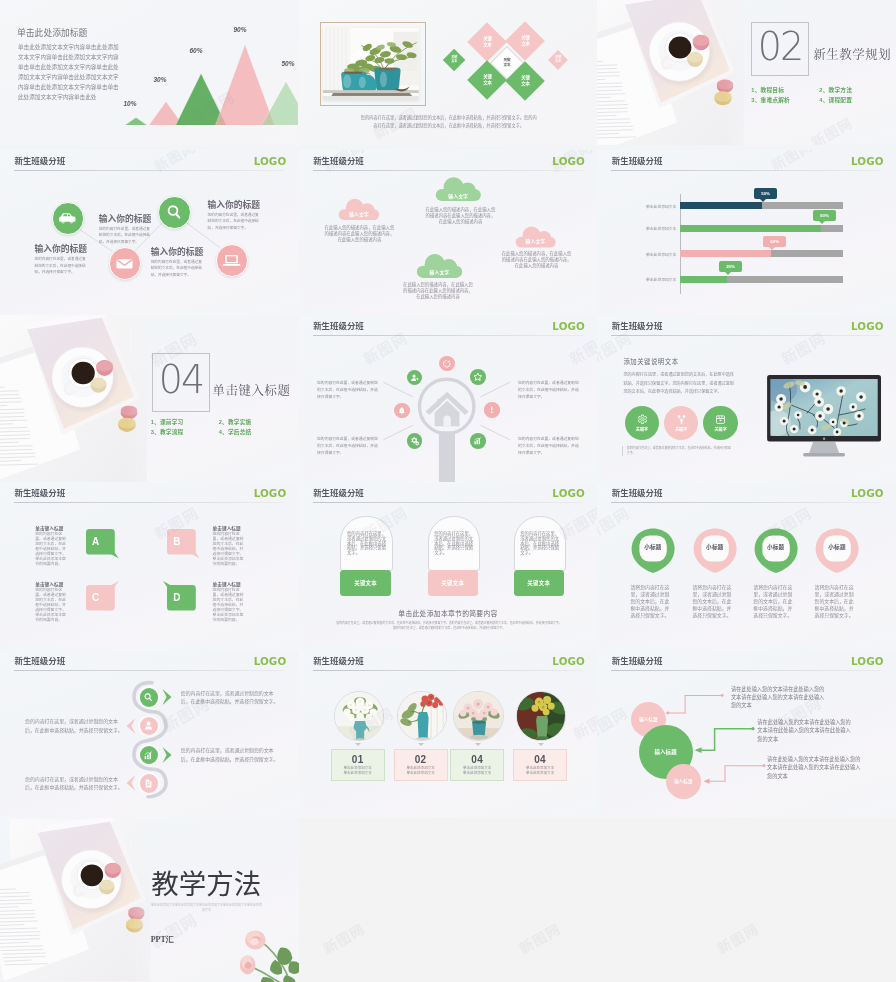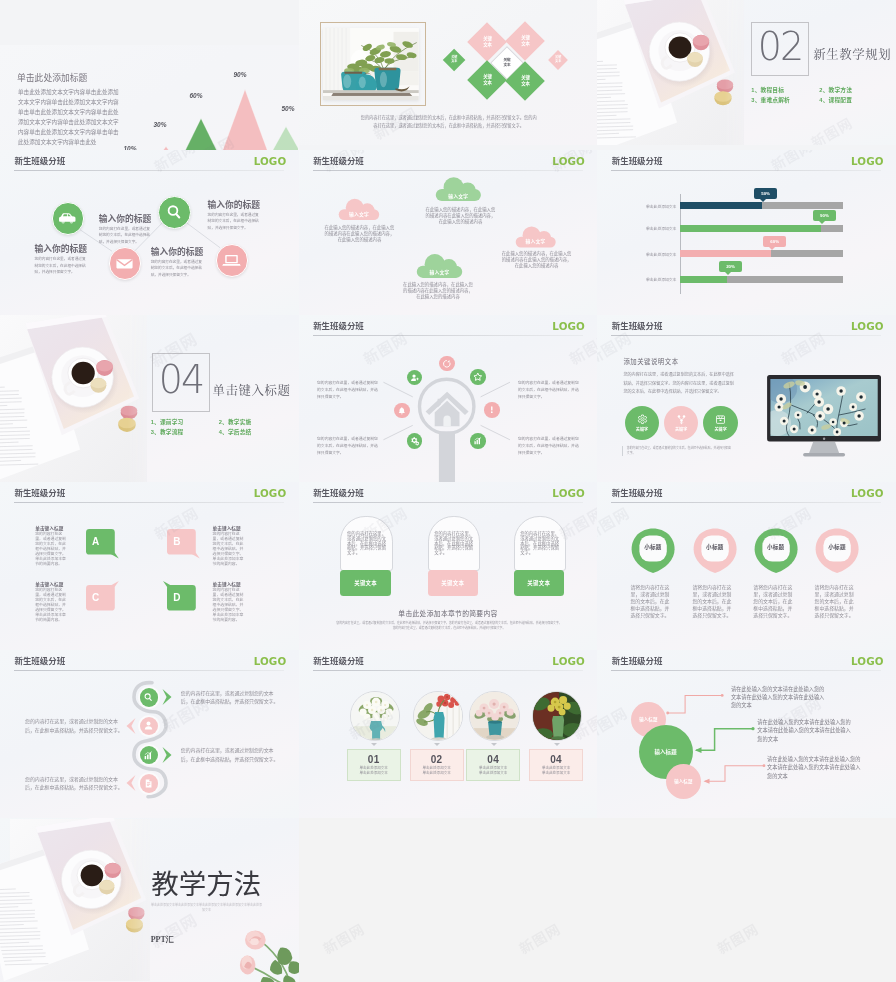--- a/index.html
+++ b/index.html
@@ -21,21 +21,21 @@
   .shdr .logo{position:absolute;left:253.7px;top:7px;font-size:10.3px;font-weight:bold;
               color:#8bbf4c;letter-spacing:.1px;line-height:9px;
               font-family:"DejaVu Sans","Liberation Sans",sans-serif;}
   .shdr .rule{position:absolute;left:14px;width:270px;top:20.4px;height:0.8px;
               background:linear-gradient(90deg,#c3c6cc,#d8dade 55%,#e9ebee);}
 
   .wm{position:absolute;color:rgba(120,120,130,.075);font-weight:bold;
       transform:rotate(-30deg);pointer-events:none;white-space:nowrap;letter-spacing:1px;}
 
   
-  .s1{background:linear-gradient(150deg,#f6f7f9 0%,#f4f5f8 45%,#f6f5f8 100%);margin-top:45px;}
+  .s1{background:linear-gradient(150deg,#f6f7f9 0%,#f4f5f8 45%,#f6f5f8 100%);}
   .s1-title{position:absolute;left:17px;top:26px;font-size:8.8px;color:#7b7780;letter-spacing:0;}
   .s1-body{position:absolute;left:18px;top:42px;width:101px;font-size:5.6px;line-height:10.1px;
            color:#8d8b95;letter-spacing:0;}
   .s1-chart{position:absolute;left:118px;top:22px;width:180px;height:103px;}
   .s1-labels{position:absolute;left:118px;top:22px;width:180px;height:103px;}
   .s1-labels span{position:absolute;font-size:6.5px;font-style:italic;font-weight:bold;color:#56565e;
                   transform:translate(-50%,-50%);}
 
   
   .s2{background:linear-gradient(150deg,#f7f8f9 0%,#f4f5f7 50%,#f6f4f7 100%);}
@@ -143,21 +143,21 @@
   .pin .pl{position:absolute;left:0;right:0;top:15.5px;text-align:center;font-size:5.6px;
            font-weight:bold;color:#55535c;letter-spacing:.2px;}
   .s12-b{position:absolute;width:39.6px;font-size:4.88px;line-height:7px;color:#8f8d95;text-align:center;}
 
   
   .s13-stage{position:absolute;left:0;top:0;width:298.67px;height:168px;}
   .s13-b{position:absolute;width:98.8px;font-size:4.94px;line-height:8.5px;color:#8f8d95;
          word-break:break-all;letter-spacing:-0.06px;}
 
   
-  .s14-stage{position:absolute;left:16px;top:0;width:298.67px;height:168px;}
+  .s14-stage{position:absolute;left:0;top:0;width:298.67px;height:168px;}
   .pcirc{position:absolute;width:50.2px;height:50.2px;border-radius:50%;overflow:hidden;
          border:0.9px solid #d9dbdf;box-sizing:border-box;}
   .pcard{position:absolute;width:54.1px;height:32.3px;border:0.6px solid #d9dbdf;box-sizing:border-box;
          display:flex;flex-direction:column;align-items:center;justify-content:flex-start;padding-top:4.5px;}
   .pcard .pn{font-size:10px;font-weight:bold;color:#55535c;font-family:"Liberation Sans",sans-serif;
              line-height:9px;letter-spacing:.3px;}
   .pcard .pb{font-size:3.55px;line-height:5.2px;color:#8f8d95;text-align:center;width:40px;
              margin-top:2.6px;white-space:pre-line;}
 
   

